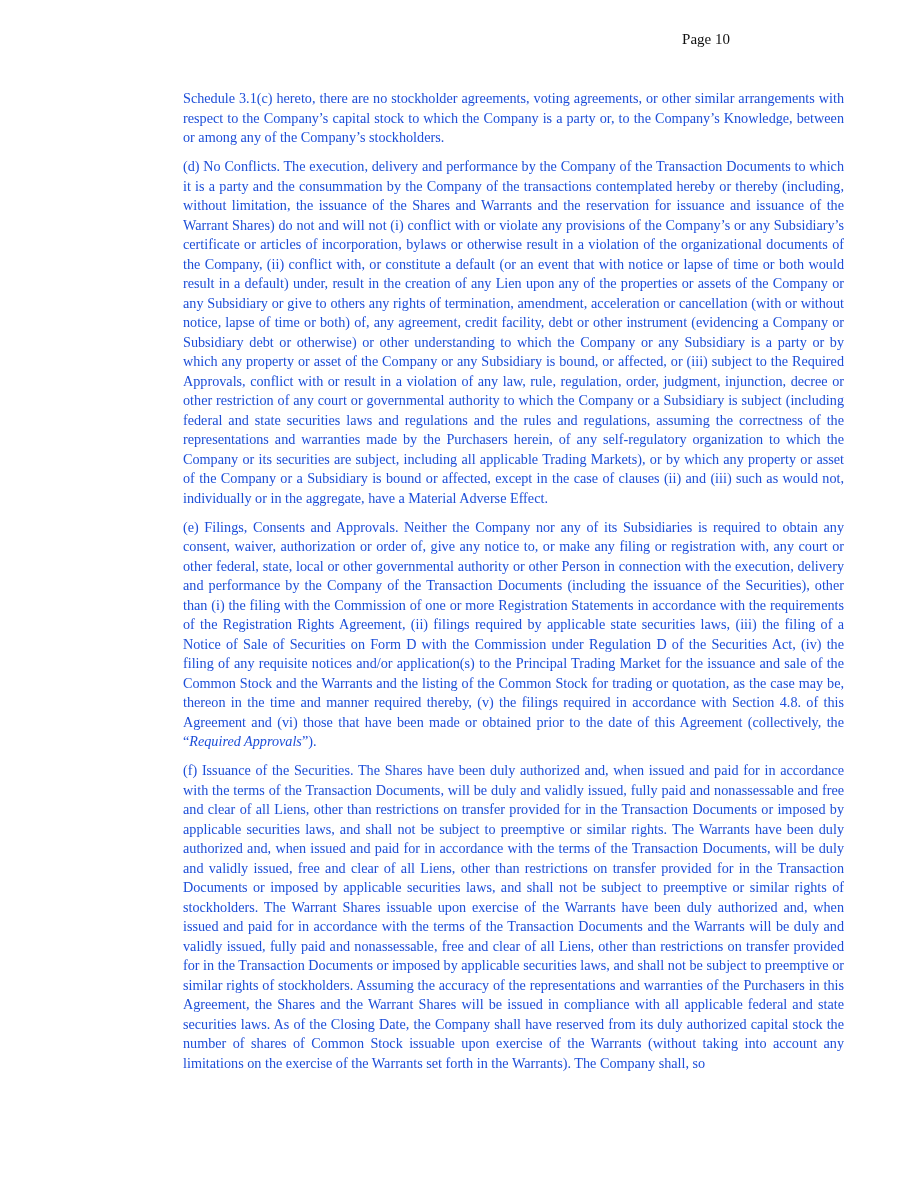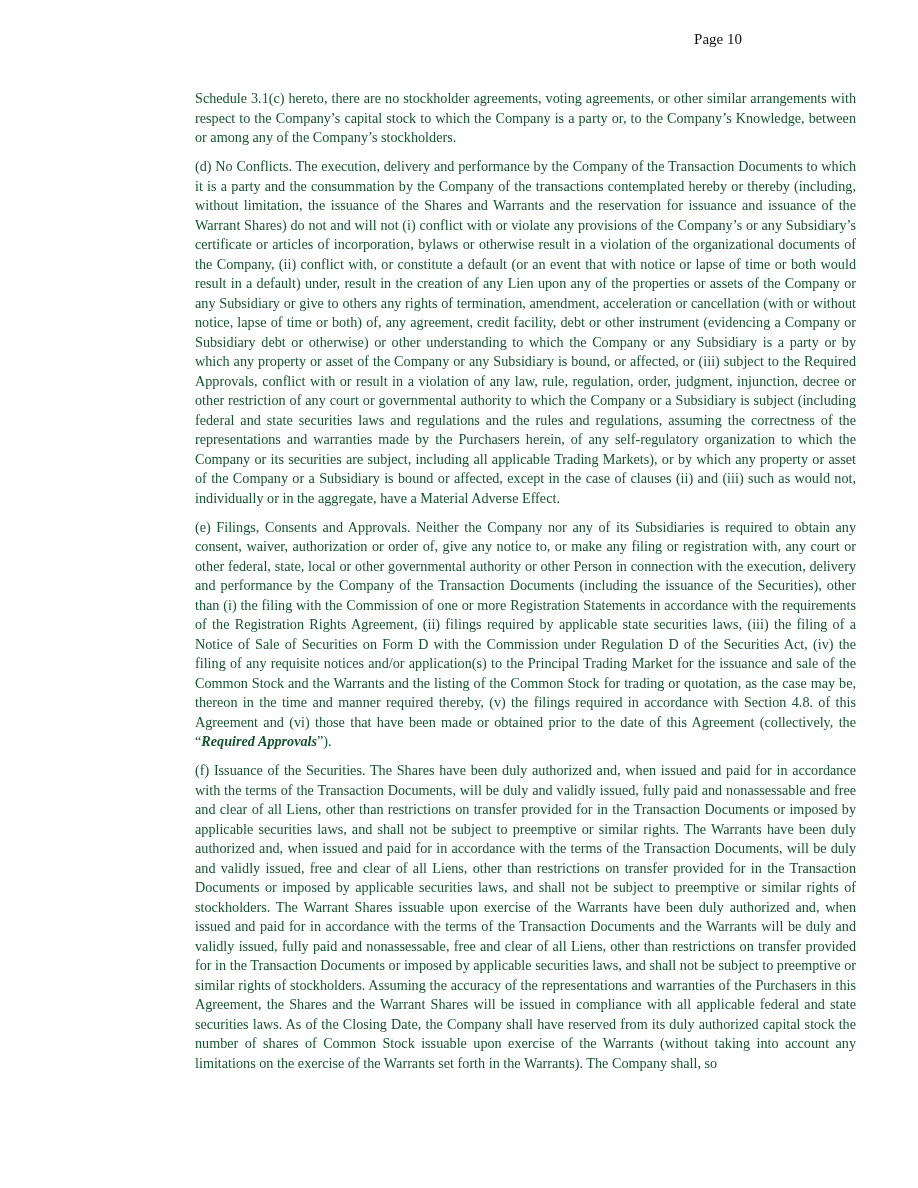--- a/index.html
+++ b/index.html
@@ -1,22 +1,22 @@
 <!DOCTYPE html>
 <html><head>
 <meta charset="utf-8">
 <style>
   html, body { margin: 0; padding: 0; background: #ffffff; }
   body { width: 918px; height: 1188px; position: relative; overflow: hidden; }
-  .page { position: absolute; left: 12px; top: 0; width: 818px; height: 1188px; background: #fff; }
+  .page { position: absolute; left: 0; top: 0; width: 818px; height: 1188px; background: #fff; }
   .header { position: absolute; top: 31px; right: 88px; font-family: "Liberation Serif", serif; font-size: 15px; color: #111; }
-  .body { position: absolute; left: 183px; top: 89px; width: 661px; font-family: "Liberation Serif", serif; font-size: 14.2px; line-height: 19.5px; color: #14532d; text-align: justify; }
+  .body { position: absolute; left: 183px; top: 89px; width: 661px; font-family: "Liberation Serif", serif; font-size: 14.2px; line-height: 19.5px; color: #1d4ed8; text-align: justify; }
   .body p { margin: 0 0 9.5px 0; }
   .u { }
-  .bi { font-weight: bold; font-style: italic; }
+  .bi { font-weight: normal; font-style: italic; }
 </style>
 </head>
 <body>
 
 <div class="page">
   <div class="header">Page 10</div>
 
   <div class="body">
     <p>Schedule 3.1(c) hereto, there are no stockholder agreements, voting agreements, or other similar arrangements with respect to the Company’s capital stock to which the Company is a party or, to the Company’s Knowledge, between or among any of the Company’s stockholders.</p>
 

